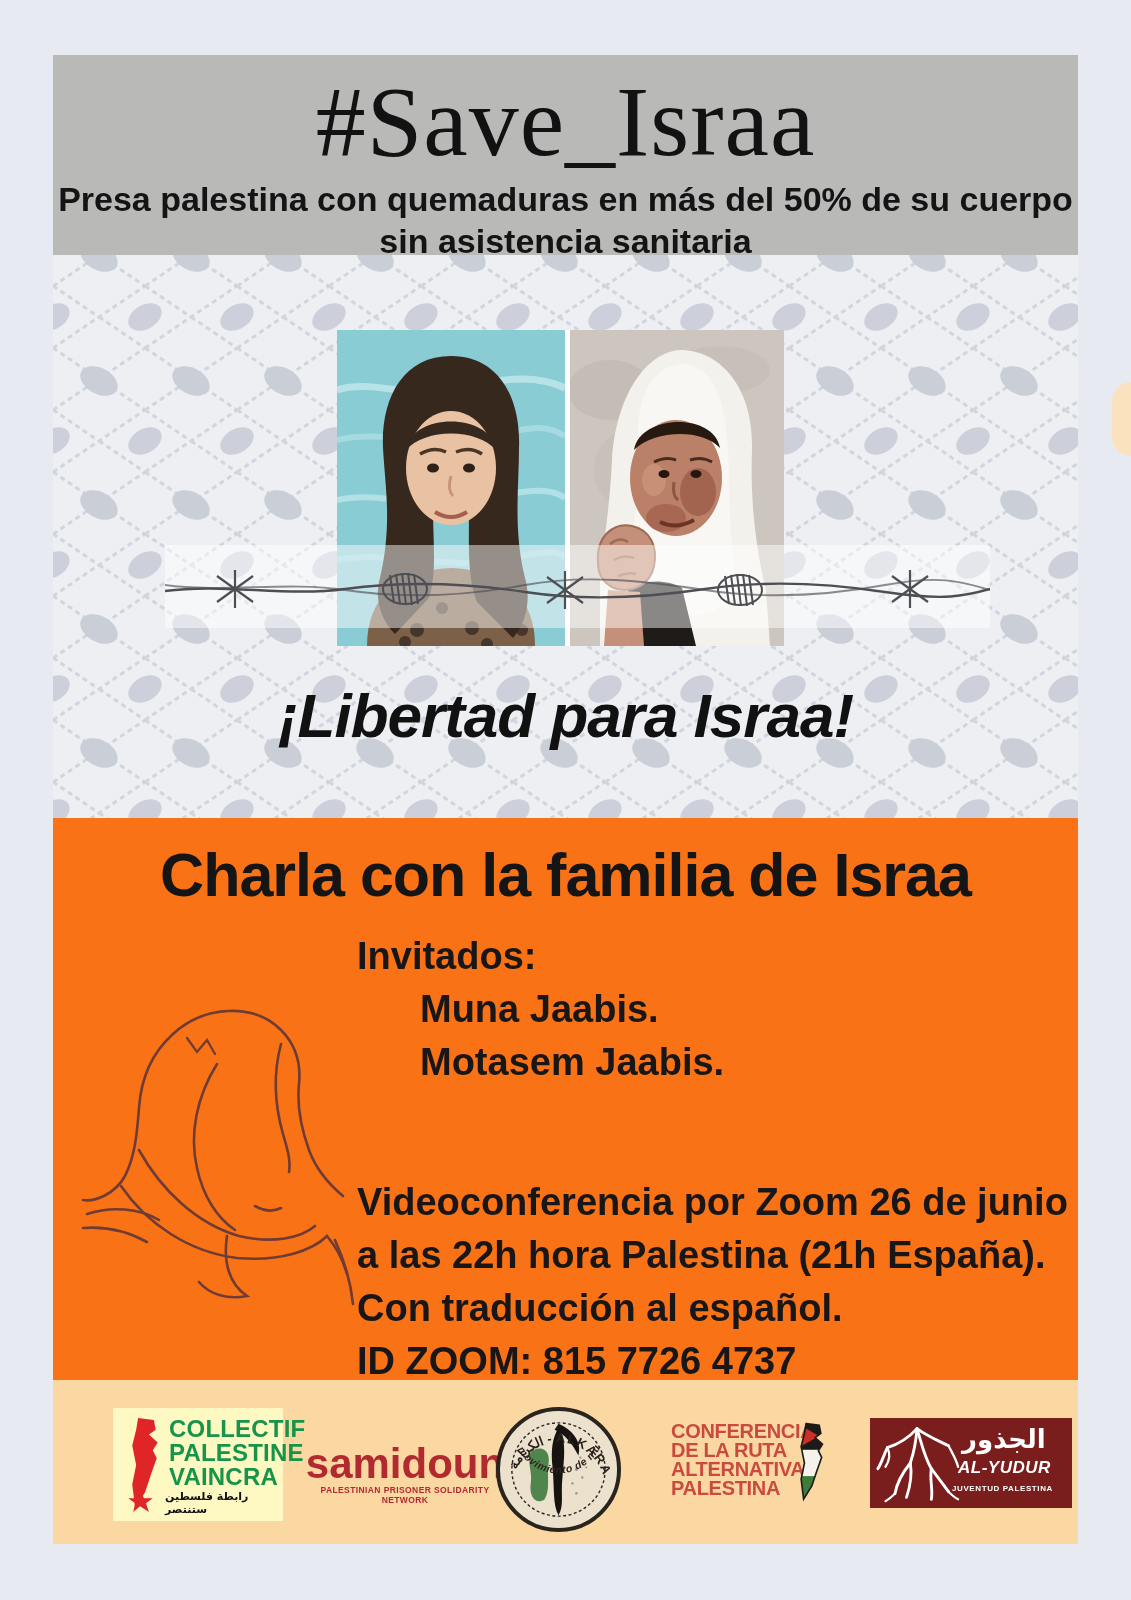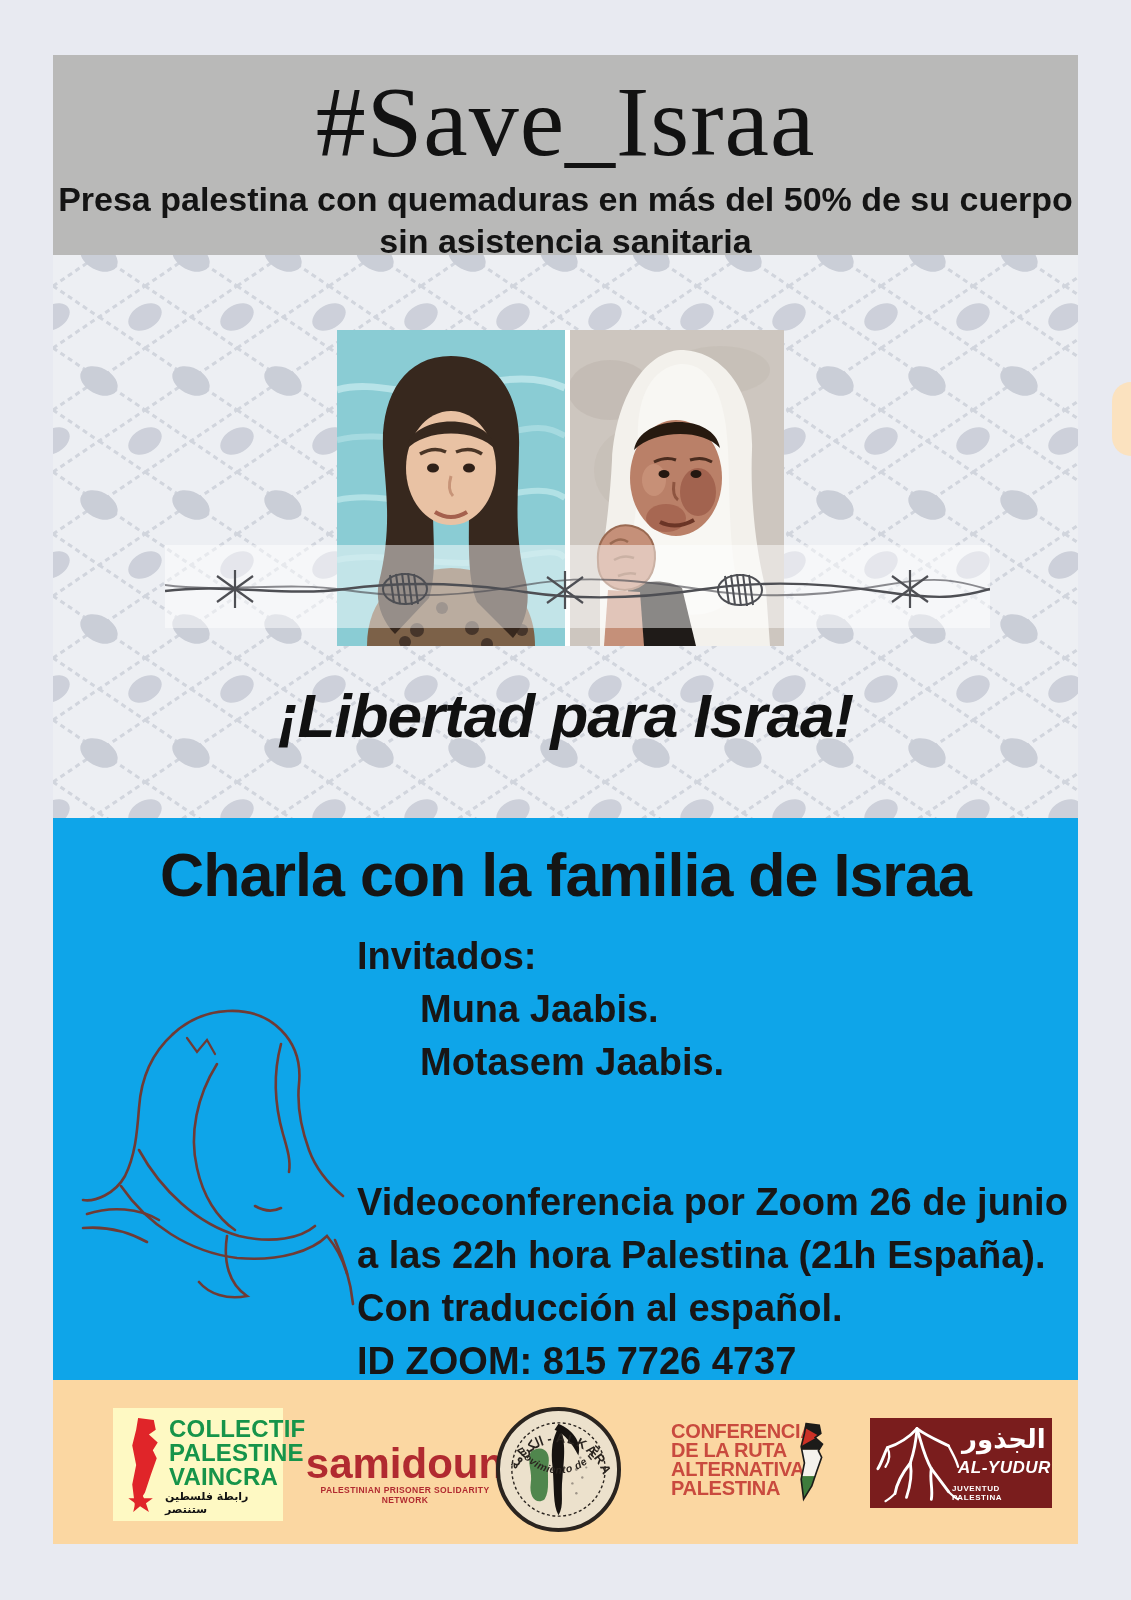--- a/index.html
+++ b/index.html
@@ -25,39 +25,39 @@
   .photo{height:316px;overflow:hidden;}
   .photo-left{width:228px;}
   .photo-gap{width:5px;background:#fff;}
   .photo-right{width:214px;}
   .barb-band{left:112px;top:290px;width:825px;height:83px;background:rgba(255,255,255,0.48);}
   .slogan{
     left:0;top:425px;width:1025px;text-align:center;
     font-size:62px;font-weight:800;font-style:italic;color:#111;letter-spacing:-1px;
   }
   
-  .section-red{left:0;top:763px;width:1025px;height:562px;background:#0ea5e9;}
+  .section-red{left:0;top:763px;width:1025px;height:562px;background:#f97316;}
   .charla-title{left:0;top:22px;width:1025px;text-align:center;font-size:61px;font-weight:800;color:#151515;letter-spacing:-1px;}
   .guests{left:304px;top:112px;font-size:38px;font-weight:800;color:#181616;line-height:53px;}
   .guest-line{padding-left:63px;}
   .details{left:304px;top:358px;font-size:38px;font-weight:800;color:#181616;line-height:53px;}
   .hijab-sketch{left:22px;top:180px;}
   
   .band-cream{left:0;top:1325px;width:1025px;height:164px;background:#fbd7a2;}
   .logo-collectif{left:60px;top:28px;width:170px;height:113px;background:#fef9c3;}
   .cpv-text{position:absolute;left:56px;top:9px;color:#16944a;font-weight:800;font-size:24px;line-height:24px;letter-spacing:0.2px;}
   .cpv-arabic{position:absolute;left:52px;top:82px;color:#111;font-family:"DejaVu Sans",sans-serif;font-size:11px;font-weight:bold;}
   .logo-samidoun{left:252px;top:64px;width:200px;text-align:center;color:#b12a30;}
   .samidoun-name{font-size:42px;font-weight:800;letter-spacing:0px;line-height:40px;}
   .samidoun-tag{font-size:8.5px;font-weight:bold;letter-spacing:0.4px;margin-top:1px;}
   .logo-alkarama{left:442px;top:26px;width:127px;height:127px;}
   .logo-conferencia{left:618px;top:40px;width:170px;height:90px;}
   .conf-lines{position:absolute;left:0;top:2px;color:#c94a3e;font-weight:800;font-size:20px;line-height:19px;letter-spacing:-0.3px;}
   .conf-map{position:absolute;left:120px;top:2px;}
-  .logo-alyudur{left:817px;top:38px;width:182px;height:90px;background:#7a1d1d;color:#ffffff;}
+  .logo-alyudur{left:817px;top:38px;width:182px;height:90px;background:#7a1d1d;color:#ffffff;padding-left:20px;}
   .ay-arabic{position:absolute;left:92px;top:6px;font-family:"DejaVu Sans",sans-serif;font-size:26px;font-weight:bold;}
   .ay-name{position:absolute;left:88px;top:40px;font-size:17px;font-weight:800;font-style:italic;letter-spacing:0.5px;}
   .ay-tag{position:absolute;left:82px;top:66px;font-size:8px;font-weight:bold;letter-spacing:0.6px;}
   
   .peach-blob{left:1112px;top:382px;width:19px;height:74px;background:#fbe2bf;border-radius:38px 0 0 38px;}
 </style>
 </head>
 <body>
 
 <div class="abs poster">

